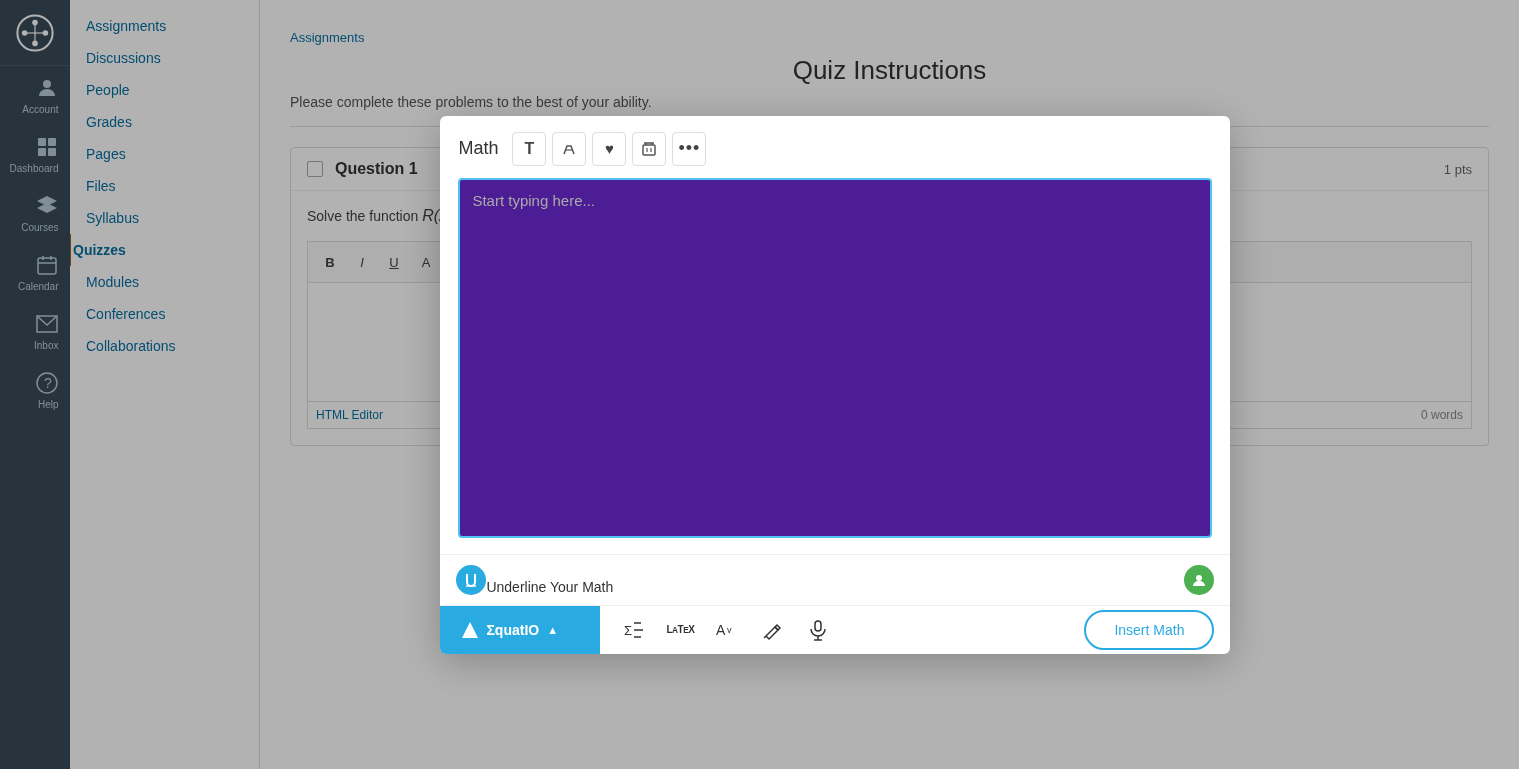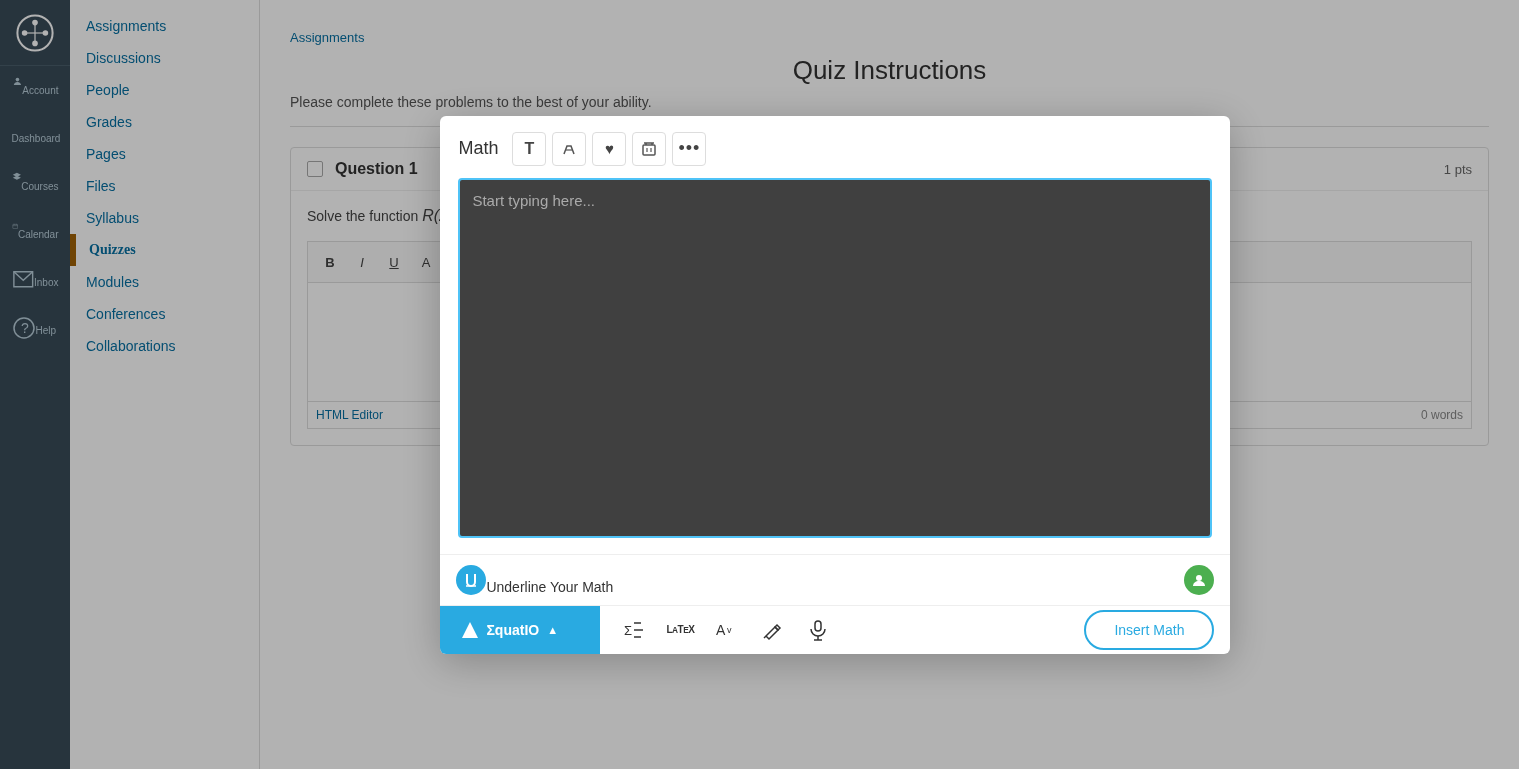--- a/index.html
+++ b/index.html
@@ -22,22 +22,22 @@
       background: #394B58;
       display: flex;
       align-items: center;
       justify-content: center;
       border-bottom: 1px solid #4a5d6b;
     }
     .sidebar-logo svg { width: 40px; height: 40px; }
     .sidebar-item {
       width: 47px;
       display: flex;
-      flex-direction: row;
-      align-items: center;
+      flex-direction: column;
+      align-items: flex-end;
       padding: 10px 0;
       cursor: pointer;
       color: #b8cdd9;
       font-size: 10px;
       text-align: center;
     }
     .sidebar-item .icon { width: 24px; height: 24px; margin-bottom: 4px; }
 
     
     .course-nav {
@@ -49,24 +49,23 @@
     }
     .course-nav a {
       display: block;
       padding: 8px 16px;
       color: #0770a3;
       font-size: 14px;
       text-decoration: none;
       cursor: pointer;
     }
     .course-nav a.active {
-      border-left: 6px solid #a16207;
-      padding-left: 13px;
+      border-left: 1px solid #a16207;
+      padding-left: 2px;
       font-weight: 600;
-      font-family: Liberation Serif, serif;
     }
 
     
     .main-content {
       flex: 1;
       background: #fff;
       overflow: auto;
       padding: 30px 30px 30px 30px;
       position: relative;
     }
@@ -262,21 +261,21 @@
       color: #444;
       font-size: 15px;
     }
 
     
     .math-input-area {
       border: 2px solid #4fc3f7;
       border-radius: 4px;
       min-height: 360px;
       padding: 12px;
-      background: #404040;
+      background: #4c1d95;
       position: relative;
     }
     .math-input-placeholder {
       color: #aaa;
       font-size: 15px;
     }
 
     
     .modal-footer {
       border-top: 1px solid #eee;

